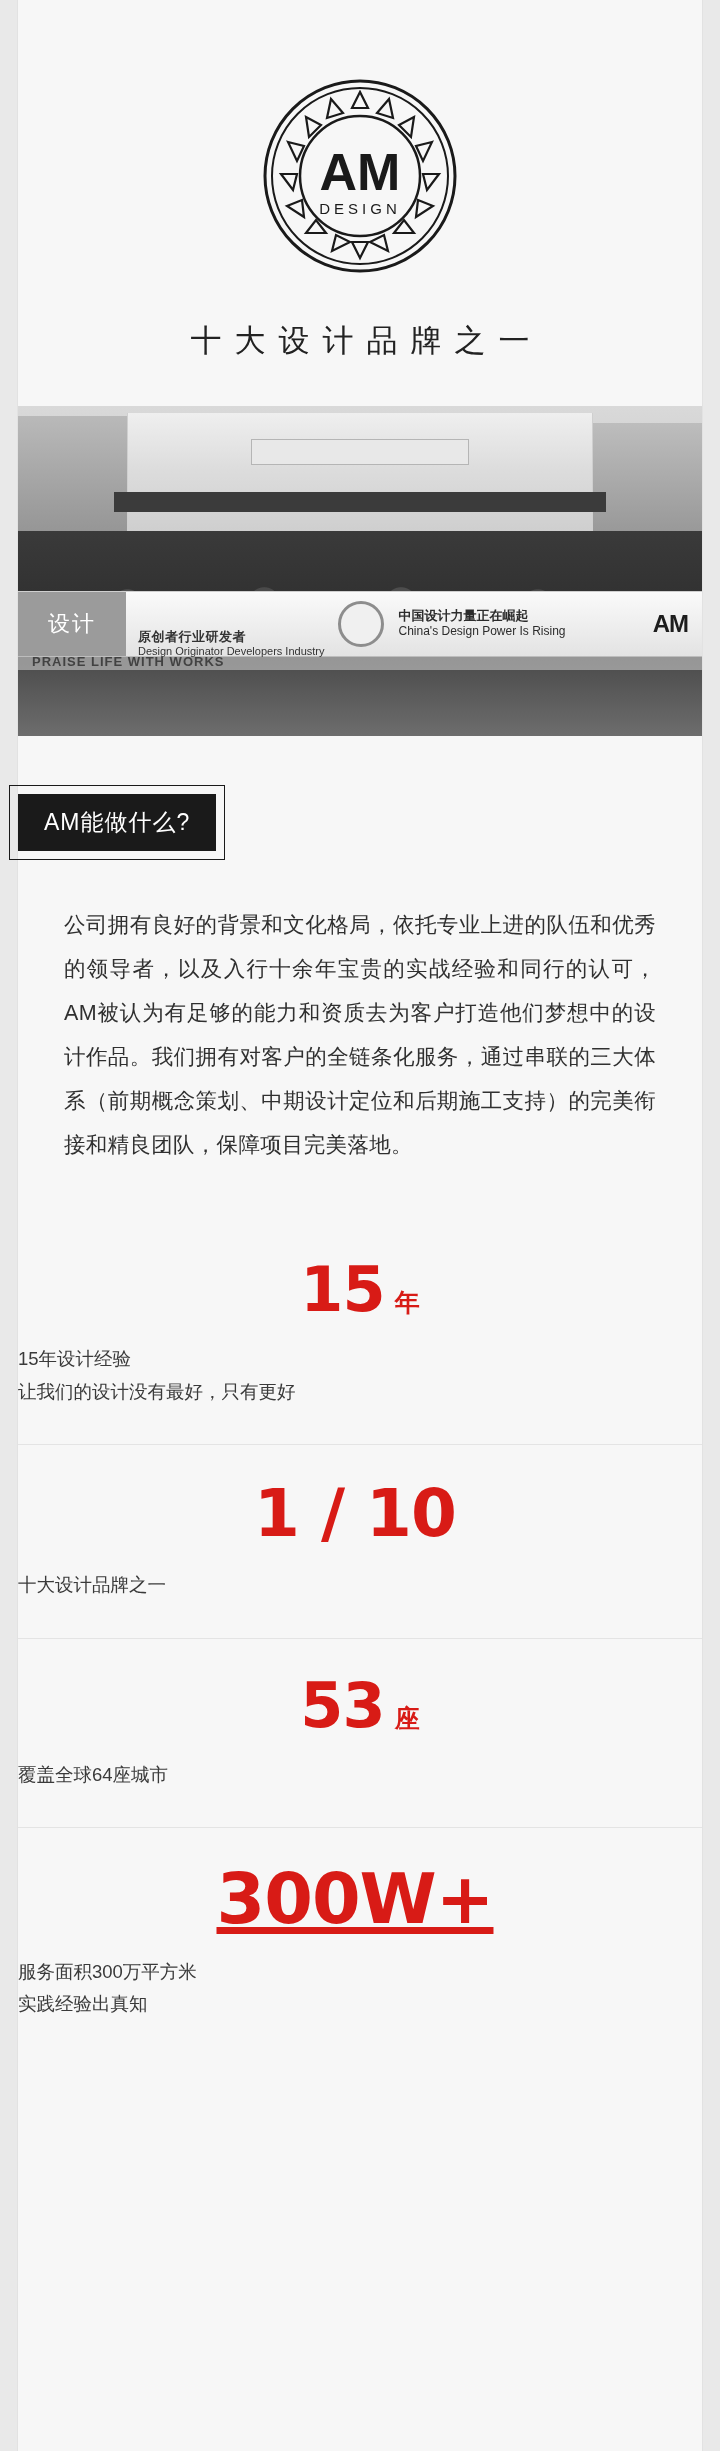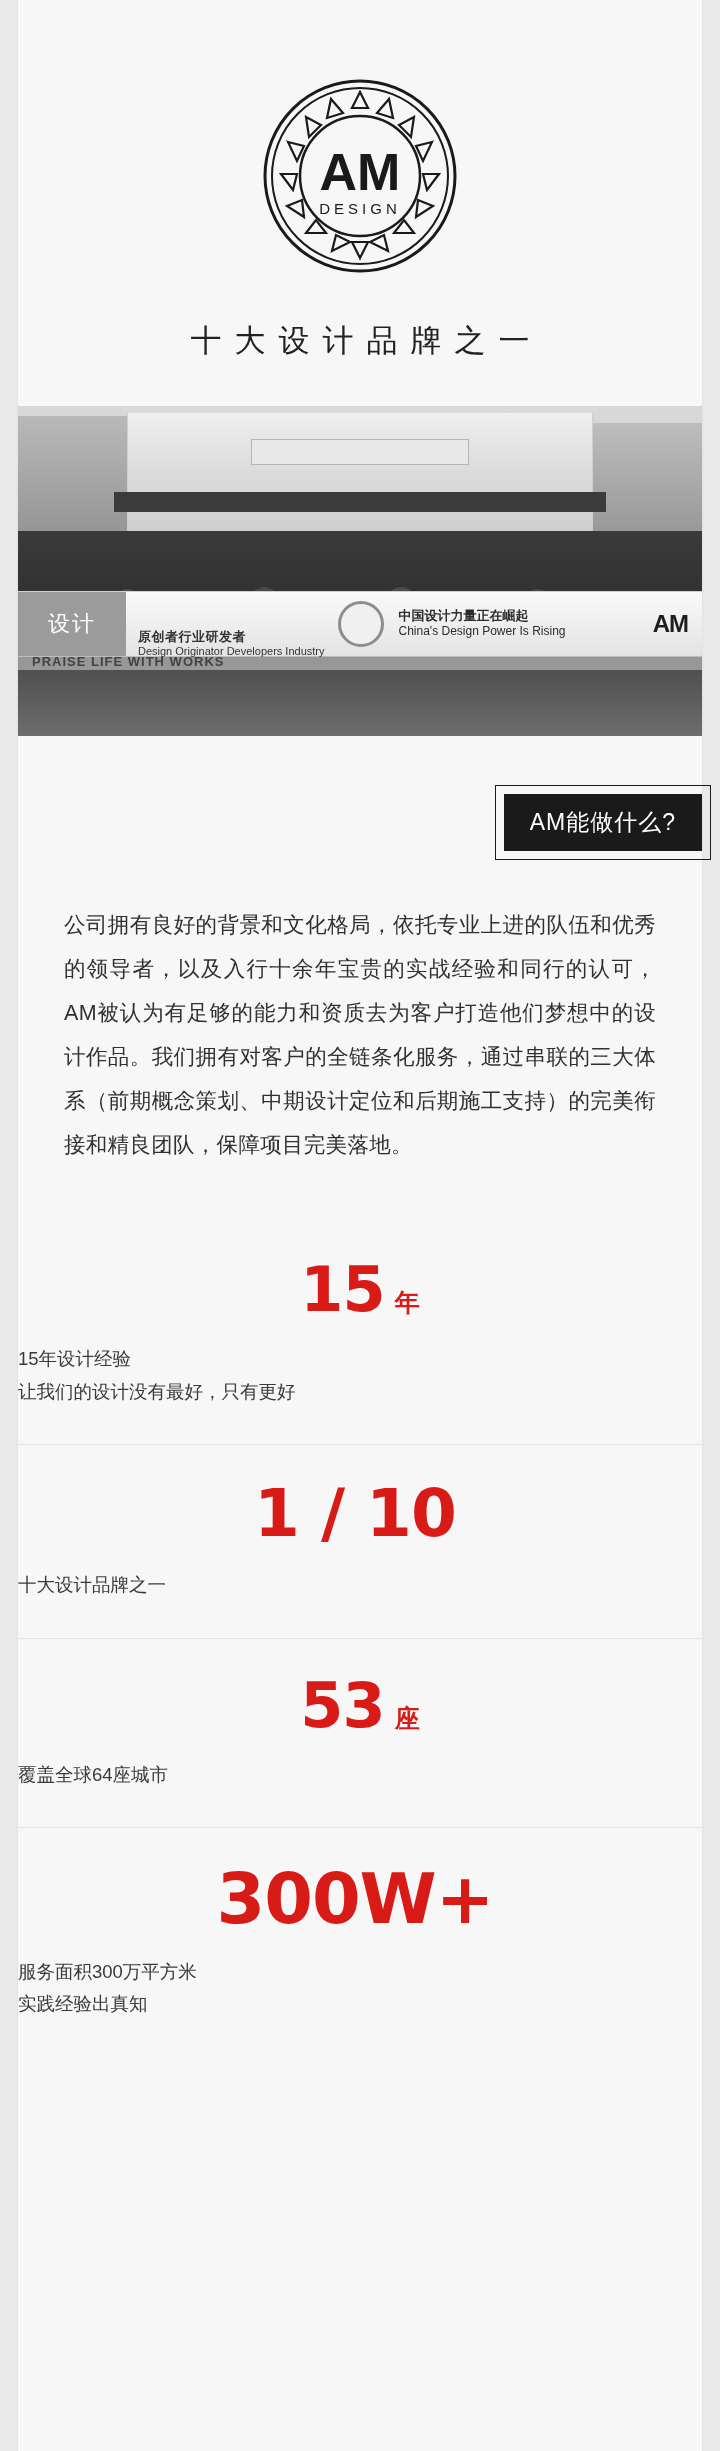--- a/index.html
+++ b/index.html
@@ -144,21 +144,21 @@
   }
   .photo .strip span {
     font-size: 13px; color:#3a3a3a; padding-left: 14px; letter-spacing: 1px;
     font-weight: bold;
   }
 
   
   .tag-wrap {
     margin-top: 58px;
     display: flex;
-    justify-content: flex-end;
+    justify-content: flex-start;
   }
   .tag {
     background: #1a1a1a;
     color: #ffffff;
     font-size: 23px;
     padding: 13px 26px;
     letter-spacing: 1px;
     position: relative;
   }
   .tag::before {
@@ -198,21 +198,21 @@
   }
   .stat-number .num { font-size: 62px; letter-spacing: -1px; }
   .stat-number .unit { font-size: 25px; font-weight: bold; }
   .stat-lines {
     margin-top: 22px;
     font-size: 18.5px;
     color: #3a3a3a;
     line-height: 1.75;
   }
   .stat.wide .stat-number .num { font-size: 66px; }
-  .stat.big .stat-number .num { font-size: 70px; }
+  .stat.big .stat-number .num { font-size: 70px; text-decoration: underline; }
   .stat.big .stat-number .unit { font-size: 34px; }
   .spacer { height: 40px; }
 </style>
 </head>
 <body>
 
 <div class="page">
   <div class="sheet">
 
     <div class="logo-wrap">

